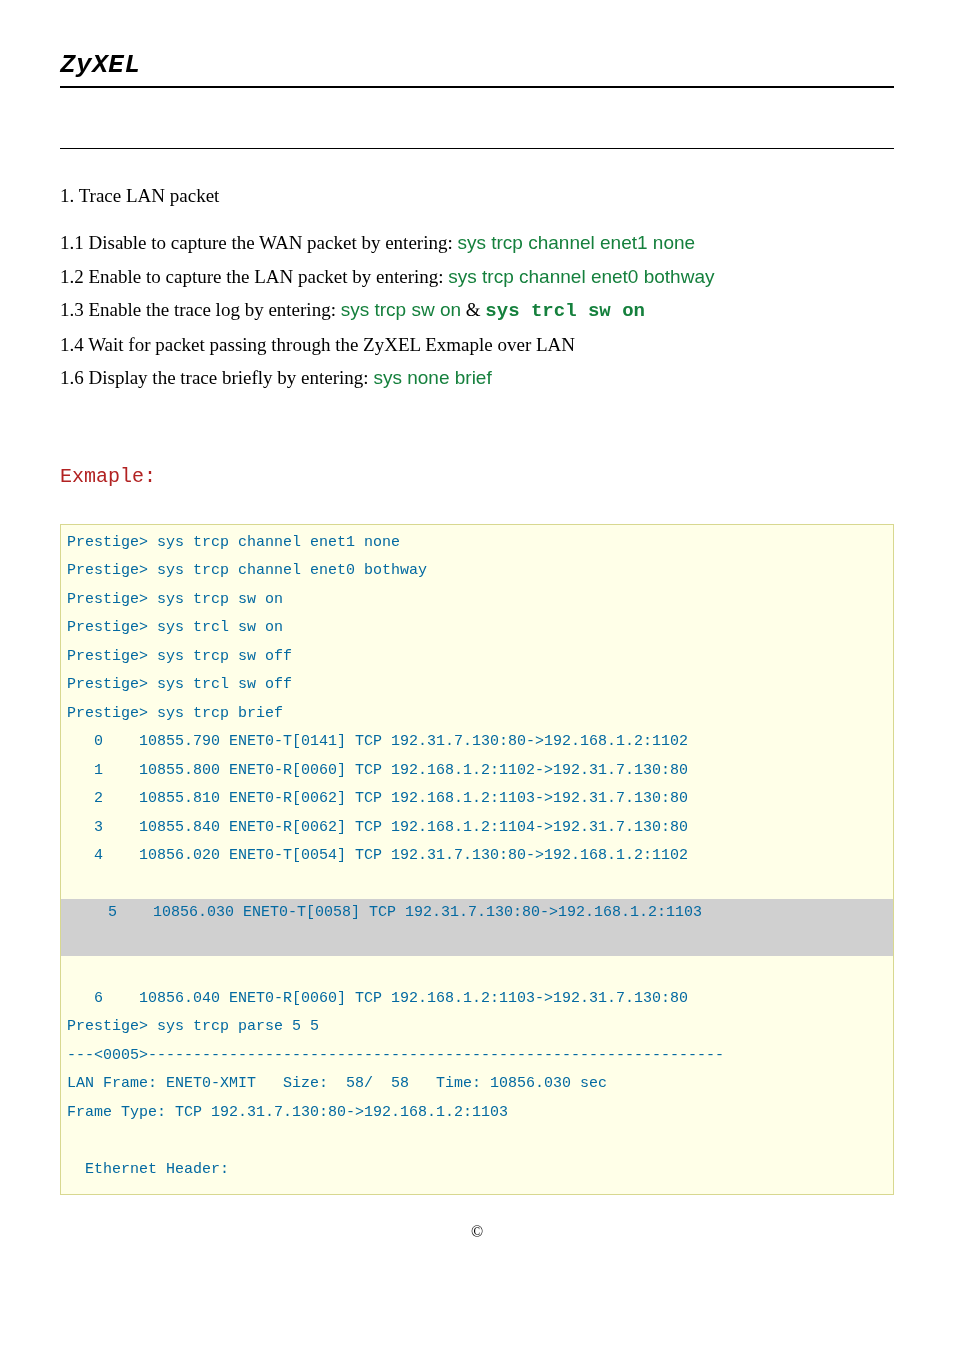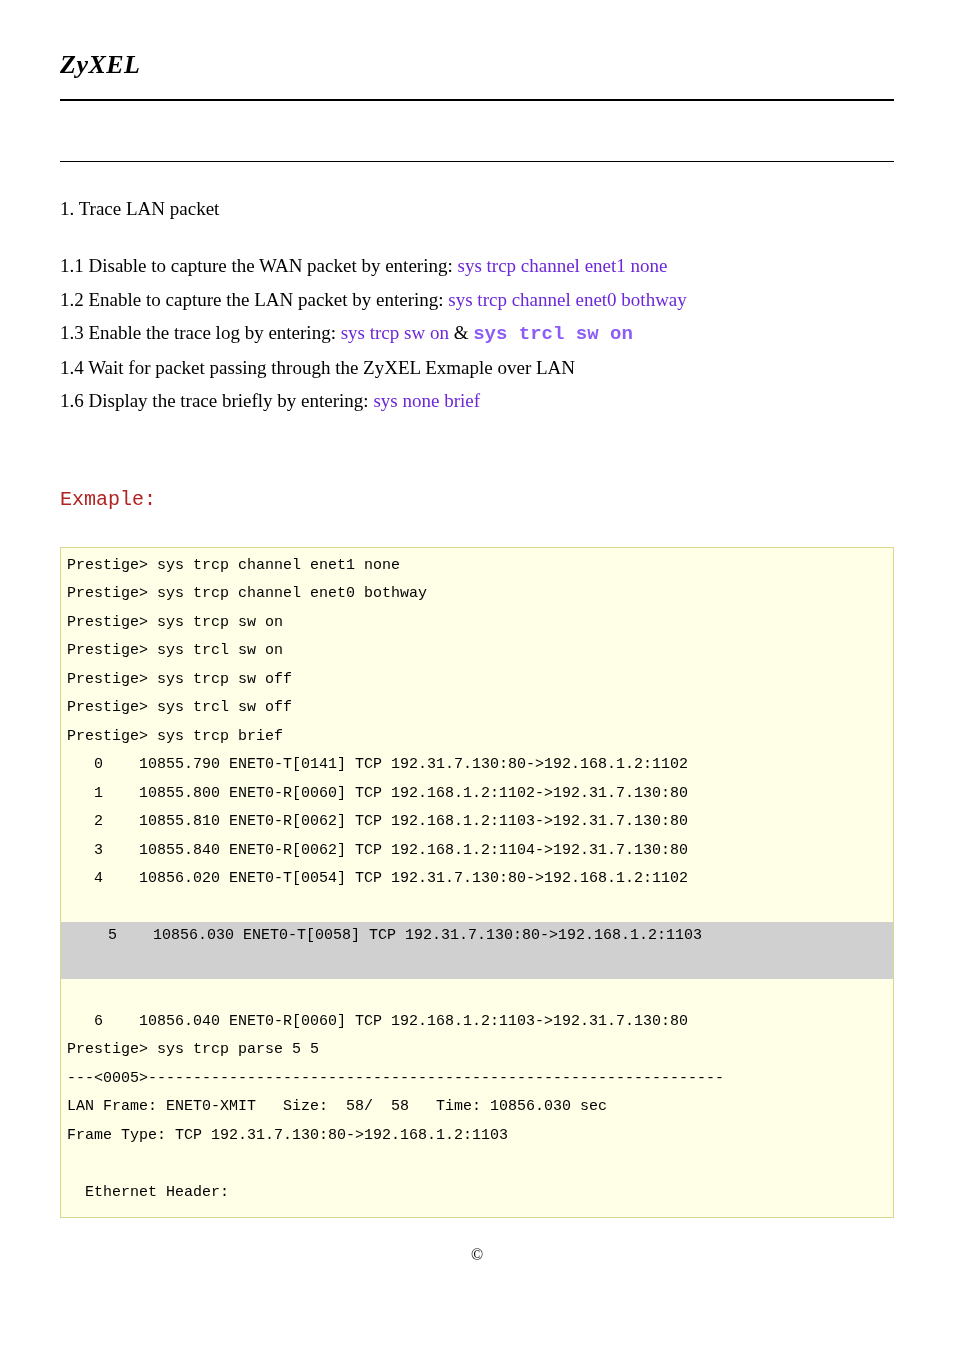--- a/index.html
+++ b/index.html
@@ -13,69 +13,69 @@
     color: #000000;
   }
   .page {
     box-sizing: border-box;
     width: 954px;
     min-height: 1350px;
     padding: 50px 60px 40px 60px;
     position: relative;
   }
   .logo-area {
-    font-family: Liberation Serif, serif;
+    font-family: Liberation Mono, monospace;
     font-weight: 900;
     font-style: italic;
     font-size: 26px;
     letter-spacing: 0.5px;
     color: #000;
-    padding-bottom: 19px;
+    padding-bottom: 6px;
     border-bottom: 2px solid #000;
   }
   .thin-rule {
     border: none;
     border-top: 1px solid #000;
     margin: 60px 0 30px 0;
   }
   .section-body {
     font-size: 19px;
     line-height: 1.75;
   }
   .section-title {
-    margin-bottom: 24px;
+    margin-bottom: 14px;
   }
   .cmd-red {
-    font-family: Liberation Serif, serif;
-    color: #6d28d9;
+    font-family: Liberation Sans, sans-serif;
+    color: #15803d;
     white-space: pre;
   }
   .cmd-red-bold {
     font-family: "Courier New", Courier, monospace;
-    color: #8b5cf6;
+    color: #15803d;
     font-weight: bold;
     white-space: pre;
   }
   .amp {
     color: #000;
   }
   .example-heading {
     font-family: "Courier New", Courier, monospace;
     color: #B22222;
     font-size: 20px;
     margin-top: 70px;
     margin-bottom: 36px;
   }
   .terminal {
     background: #FFFFE8;
     border: 1px solid #d8d890;
     font-family: "Courier New", Courier, monospace;
     font-size: 15px;
     line-height: 1.9;
-    color: #000000;
+    color: #0369a1;
     padding: 4px 0px 10px 0px;
     white-space: pre;
     overflow: hidden;
   }
   .terminal .line {
     padding: 0 6px;
   }
   .terminal .hl {
     background: #D0D0D0;
     display: block;

